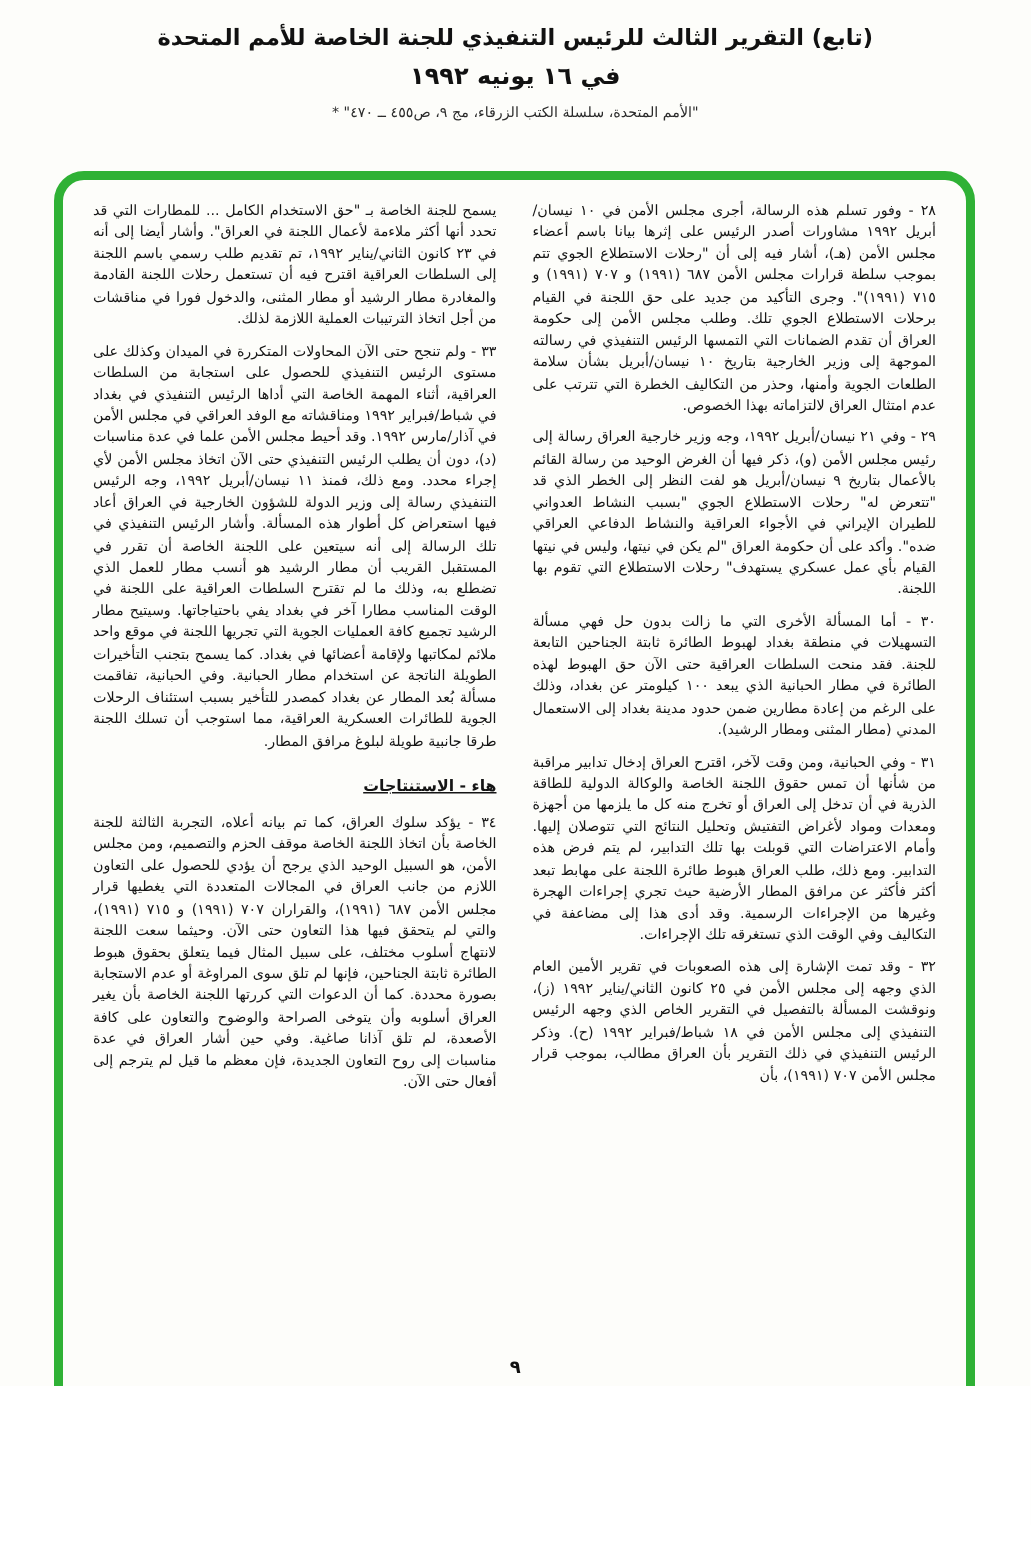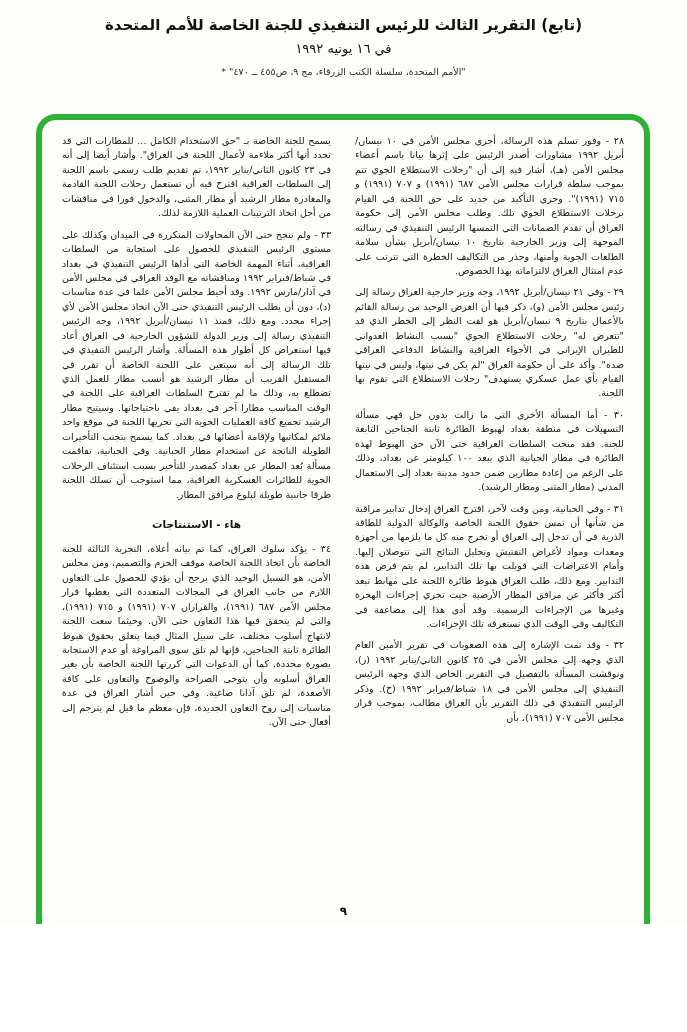--- a/index.html
+++ b/index.html
@@ -10,21 +10,21 @@
     font-family: "DejaVu Sans", sans-serif;
   }
   .page {
     position: relative;
     width: 687px; height: 924px;
     background: #fdfdfa;
     overflow: hidden;
   }
   .header { direction: rtl; text-align: center; padding-top: 16px; color: #111; }
   .title   { font-size: 15px; font-weight: bold; }
-  .date    { font-size: 13px; font-weight: normal; margin-top: 7px; }
+  .date    { font-size: 16px; font-weight: bold; margin-top: 7px; }
   .source  { font-size: 9.5px; margin-top: 10px; color: #2b2b2b; }
   .content-box {
     position: absolute;
     left: 36px; top: 114px;
     width: 614px; height: 898px;
     border: 6px solid #2fb135;
     border-radius: 20px;
     padding: 14px 20px 12px;
     background: #fdfdfa;
     overflow: hidden;
@@ -35,22 +35,22 @@
   }
   .col {
     flex: 1 1 0;
     display: flex; flex-direction: column;
     text-align: justify;
     font-size: 9.5px; line-height: 1.52;
     color: #151515;
   }
   .para { margin: 0 0 7px; }
   .section-heading {
-    text-align: center; font-weight: bold;
-    font-size: 10.5px; margin: 8px 0 9px;
+    text-align: right; font-weight: bold;
+    font-size: 10.5px; margin: 8px 0 9px; text-decoration: underline;
   }
   .footnotes { margin-top: auto; padding-top: 4px; }
   .fn-sep { width: 96px; border-top: 1px solid #444; margin: 0 0 5px; }
   .fn {
     display: flex; gap: 8px;
     font-size: 8.5px; line-height: 1.45;
     margin-bottom: 2px;
   }
   .fn-marker { flex: 0 0 auto; }
   .fn-text   { flex: 1 1 auto; }

